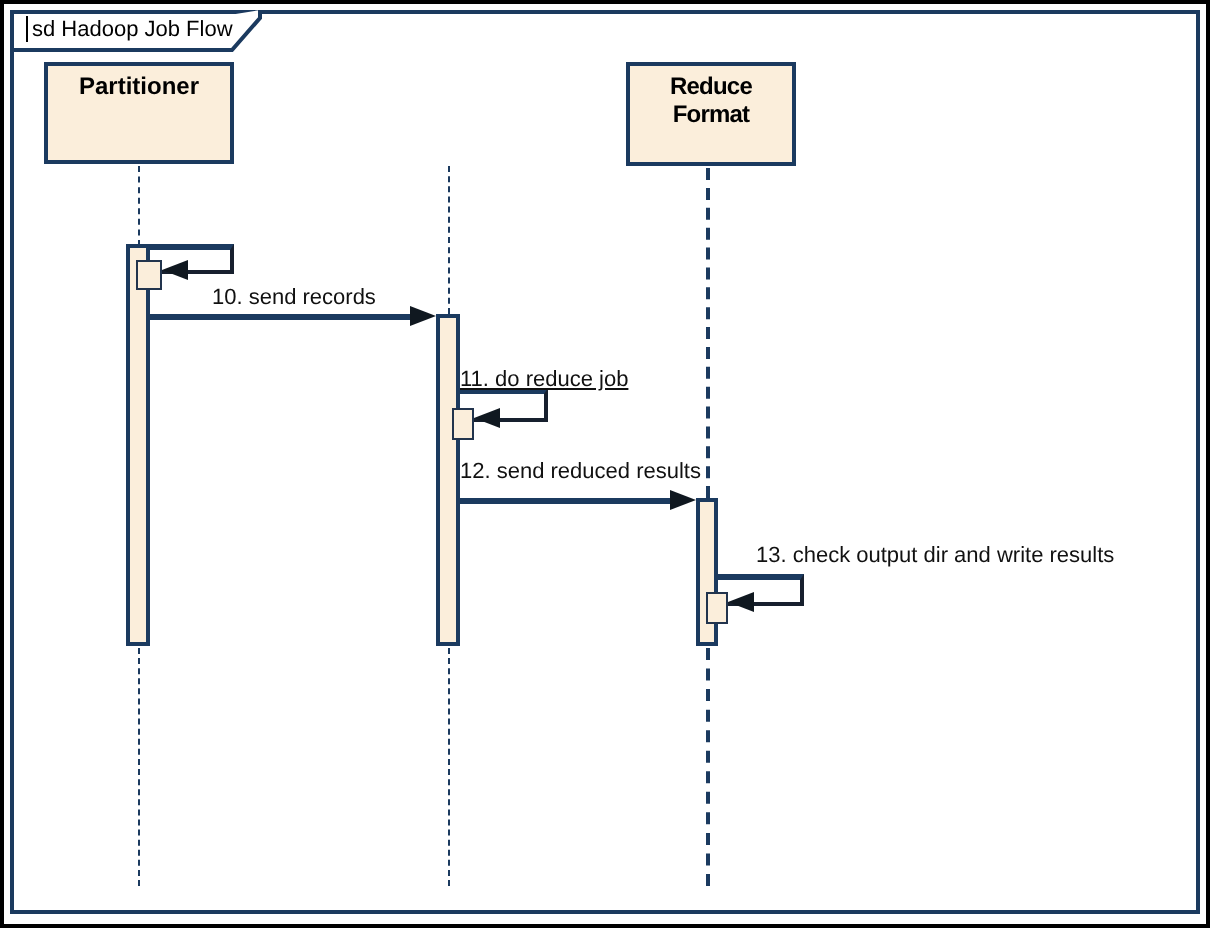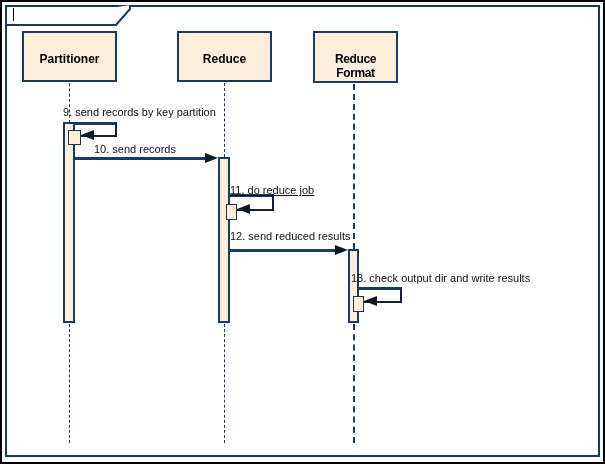--- a/index.html
+++ b/index.html
@@ -6,21 +6,21 @@
   #stage{position:relative;width:605px;height:464px;background:#ffffff;overflow:hidden;
          font-family:"Liberation Sans",sans-serif;}
   .outer-border{position:absolute;inset:0;border:2px solid #000;pointer-events:none;z-index:12;}
   .inner-frame{position:absolute;left:5px;top:5px;width:595px;height:452px;
                border:2px solid #1B3A5F;box-sizing:border-box;z-index:0;}
   .frame-tab{position:absolute;left:5px;top:5px;z-index:2;}
   .frame-title{position:absolute;left:16px;top:9px;font-size:11px;color:#000;white-space:nowrap;z-index:3;}
   .text-caret{position:absolute;left:13px;top:8px;width:1px;height:13px;background:#000;z-index:3;}
 
   .head{position:absolute;background:#FBEEDB;border:2px solid #1B3A5F;box-sizing:border-box;
-        text-align:center;font-weight:bold;font-size:12px;color:#000;padding-top:19px;z-index:4;}
+        text-align:center;font-weight:bold;font-size:12px;color:#000;padding-top:3px;z-index:4;}
   .head-output{letter-spacing:-0.4px;}
 
   .ll{position:absolute;width:0;border-left:1px dashed #1B3A5F;z-index:1;}
   .ll-thick{border-left:2px dashed #1B3A5F;}
 
   .bar{position:absolute;background:#FBEEDB;border:2px solid #1B3A5F;box-sizing:border-box;z-index:4;}
   .act-small{position:absolute;background:#FBEEDB;border:1.5px solid #22344D;box-sizing:border-box;z-index:6;}
 
   .loop{position:absolute;box-sizing:border-box;border-top:3px solid #1B3A5F;
         border-right:2px solid #17202E;border-bottom:2px solid #17202E;z-index:3;}
@@ -39,26 +39,24 @@
 
 <div id="stage">
 
   <div class="inner-frame"></div>
   <div class="outer-border"></div>
 
   <svg class="frame-tab" width="128" height="22">
     <polyline points="0,20 111,20 125,4 125,0" fill="#ffffff" stroke="#1B3A5F" stroke-width="2"></polyline>
   </svg>
   <div class="text-caret"></div>
+  <div class="frame-title">sd Hadoop Job Flow</div>
 
   <div class="head" style="left:22px;top:31px;width:95px;height:51px;">
     <span>Partitioner</span>
-  </div>
-  <div class="head" style="left:177px;top:31px;width:95px;height:51px;">
-    <span>Reduce</span>
   </div>
   <div class="head head-output" style="left:313px;top:31px;width:85px;height:52px;">
     <span>Reduce Format</span>
   </div>
 
   <div class="ll" style="left:69px;top:83px;height:40px;"></div>
   <div class="ll" style="left:69px;top:324px;height:119px;"></div>
   <div class="ll" style="left:224px;top:83px;height:74px;"></div>
   <div class="ll" style="left:224px;top:324px;height:119px;"></div>
   <div class="ll ll-thick" style="left:353px;top:84px;height:165px;"></div>
@@ -78,19 +76,18 @@
 
   <div class="msg" style="left:74px;top:157px;width:133px;"></div>
   <div class="msg" style="left:229px;top:249px;width:108px;"></div>
 
   <div class="arrow-left" style="left:81px;top:130px;"></div>
   <div class="arrow-right" style="left:205px;top:153px;"></div>
   <div class="arrow-left" style="left:237px;top:204px;"></div>
   <div class="arrow-right" style="left:335px;top:245px;"></div>
   <div class="arrow-left" style="left:364px;top:296px;"></div>
 
-  <div class="mlabel" style="left:63px;top:106px;">9. send records by key partition</div>
-  <div class="mlabel" style="left:94px;top:143px;text-align:center;">10. send records</div>
+  <div class="mlabel" style="left:106px;top:143px;text-align:center;">10. send records</div>
   <div class="mlabel" style="left:230px;top:184px;text-decoration:underline;">11. do reduce job</div>
   <div class="mlabel" style="left:230px;top:230px;">12. send reduced results</div>
-  <div class="mlabel" style="left:351px;top:272px;">13. check output dir and write results</div>
+  <div class="mlabel" style="left:378px;top:272px;">13. check output dir and write results</div>
 
 </div>
 
 </body></html>

